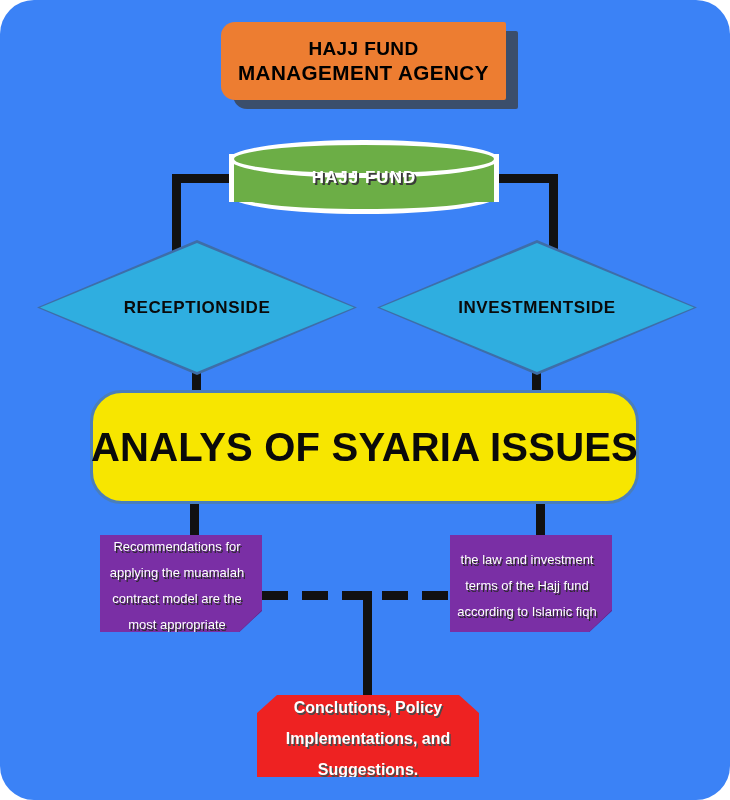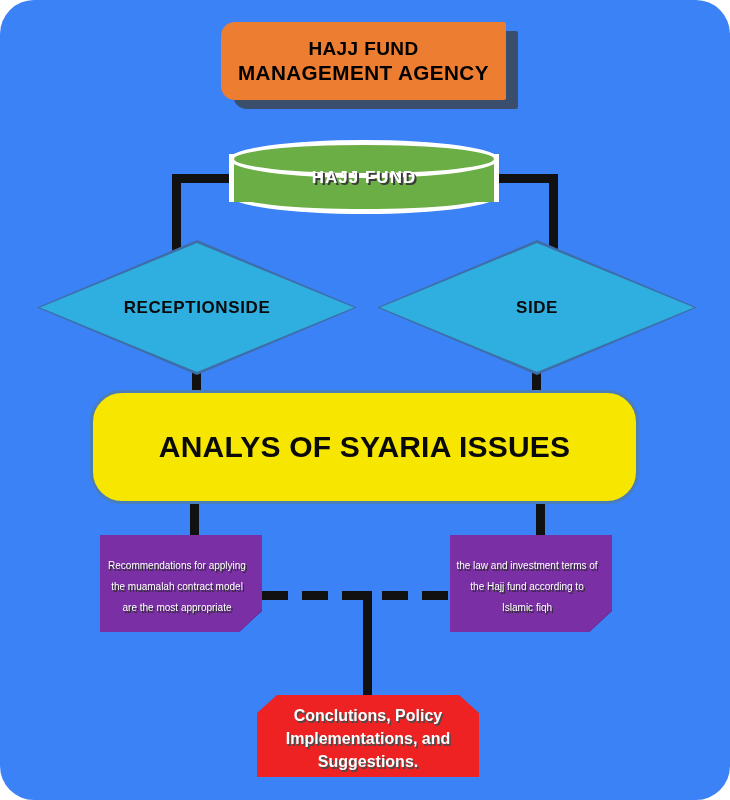--- a/index.html
+++ b/index.html
@@ -172,21 +172,21 @@
     box-sizing: border-box;
     display: flex;
     flex-direction: column;
     align-items: center;
     justify-content: center;
     text-align: center;
   }
   #analysis-box .line {
     color: #0a0a0a;
     font-weight: bold;
-    font-size: 30px;
+    font-size: 40px;
     line-height: 42px;
     letter-spacing: 0.2px;
     white-space: nowrap;
   }
 
   
   .purple-note {
     position: absolute;
     width: 162px;
     height: 97px;
@@ -205,23 +205,23 @@
   .purple-note .p-text {
     position: absolute;
     inset: 0;
     padding: 5px 12px 0 4px;
     box-sizing: border-box;
     display: flex;
     align-items: center;
     justify-content: center;
     text-align: center;
     color: #ffffff;
-    font-size: 10px;
+    font-size: 13px;
     font-weight: normal;
-    line-height: 21px;
+    line-height: 26px;
     text-shadow: 1.5px 1.5px 0 #2a2a2a;
   }
   #note-left { left: 100px; top: 535px; }
   #note-right { left: 450px; top: 535px; }
 
   
   #conclusion-box {
     position: absolute;
     left: 257px;
     top: 695px;
@@ -231,21 +231,21 @@
     clip-path: polygon(9% 0, 91% 0, 100% 22%, 100% 100%, 0 100%, 0 22%);
     display: flex;
     align-items: center;
     justify-content: center;
     text-align: center;
   }
   #conclusion-box .c-text {
     color: #ffffff;
     font-size: 16px;
     font-weight: bold;
-    line-height: 23px;
+    line-height: 31px;
     text-shadow: 1.5px 1.5px 0 #4a4a4a;
     padding: 4px 6px 0 6px;
   }
 </style>
 </head>
 <body>
 
 <div id="canvas">
 
   <div class="conn-h" style="left:172px; top:174px; width:68px;"></div>
@@ -281,20 +281,21 @@
     <div class="d-text">
       <span>RECEPTION</span>
       <span>SIDE</span>
     </div>
   </div>
 
   <div class="diamond" id="diamond-investment">
     <div class="shape-border"></div>
     <div class="shape-inner"></div>
     <div class="d-text">
+      <span>INVESTMENT</span>
       <span>SIDE</span>
     </div>
   </div>
 
   <div id="analysis-box">
     <span class="line">ANALYS OF SYARIA ISSUES</span>
   </div>
 
   <div class="purple-note" id="note-left">
     <div class="p-text">Recommendations for applying the muamalah contract model are the most appropriate</div>

